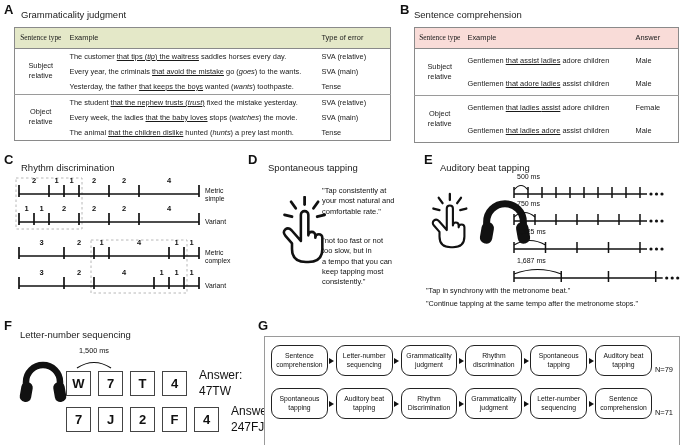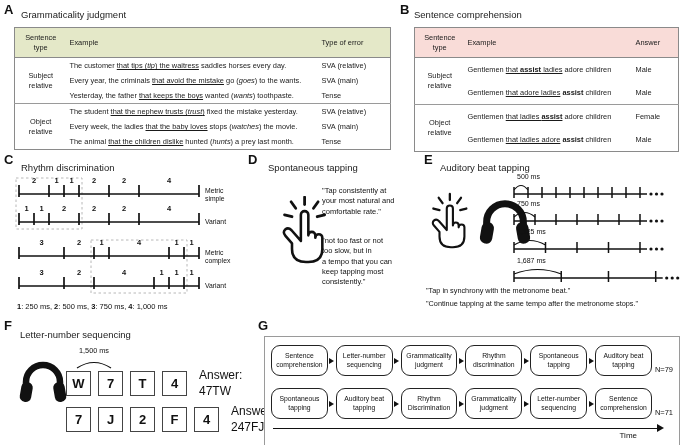--- a/index.html
+++ b/index.html
@@ -5,30 +5,30 @@
   html,body{margin:0;padding:0;background:#fff;}
   body{font-family:"Liberation Sans",sans-serif;color:#1a1a1a;}
   #figure{position:relative;width:685px;height:445px;background:#fff;overflow:hidden;}
   .panel{position:absolute;}
   .plabel{position:absolute;font-size:13px;font-weight:bold;color:#111;}
   .ptitle{position:absolute;font-size:9.5px;color:#222;white-space:nowrap;}
 
   
   table.tbl{border-collapse:collapse;border:1px solid #8a8a8a;font-size:7.4px;table-layout:fixed;}
   table.tbl th{font-weight:normal;padding:5px 3px;line-height:1.3;text-align:left;border-bottom:1px solid #8a8a8a;}
-  table.tbl th.c{text-align:center;}
+  table.tbl th.c{text-align:center;font-family:Liberation Serif, serif;}
   table.tbl tbody tr:first-child td{border-top:1px solid #9a9a9a;}
   table.tbl td{padding:1px 3px;vertical-align:middle;}
   td.type{text-align:center;line-height:1.35;}
   td.ex{line-height:13px;}
   td.err{line-height:13px;}
   table.tbl-b td{padding:5px 3px;}
   .u{text-decoration:underline;}
   .i{font-style:italic;}
-  .b{font-weight:bold;}
+  .b{font-weight:normal;}
 
   
   .rnum{font:bold 7.5px "Liberation Sans",sans-serif;fill:#111;}
   .rlab{font:6.8px "Liberation Sans",sans-serif;fill:#111;}
   .mlab{font:7px "Liberation Sans",sans-serif;fill:#111;}
   .legend{position:absolute;font-size:7.5px;color:#111;white-space:nowrap;}
 
   .quote{position:absolute;font-size:7.5px;line-height:1.38;white-space:pre-line;color:#111;}
   .quote-sm{position:absolute;font-size:7.3px;white-space:nowrap;color:#111;}
 
@@ -224,21 +224,20 @@
         <line x1="170" y1="101" x2="170" y2="113" stroke="#111" stroke-width="1.7"></line>
         <line x1="185" y1="101" x2="185" y2="113" stroke="#111" stroke-width="1.7"></line>
         <text x="27.5" y="99" text-anchor="middle" class="rnum">3</text>
         <text x="65" y="99" text-anchor="middle" class="rnum">2</text>
         <text x="110" y="99" text-anchor="middle" class="rnum">4</text>
         <text x="147.5" y="99" text-anchor="middle" class="rnum">1</text>
         <text x="162.5" y="99" text-anchor="middle" class="rnum">1</text>
         <text x="177.5" y="99" text-anchor="middle" class="rnum">1</text>
         <text x="191" y="112" class="rlab"><tspan x="191" dy="0">Variant</tspan></text>
       </svg>
-    <div class="legend" id="rhythm-legend" style="left:13px;top:152px;"><b>1</b>: 250 ms, <b>2</b>: 500 ms, <b>3</b>: 750 ms, <b>4</b>: 1,000 ms</div>
   </div>
 
   <div class="panel" style="left:246px;top:150px;width:176px;height:164px;">
     <span class="plabel" style="left:2px;top:2px;">D</span>
     <span class="ptitle" style="left:22px;top:12px;">Spontaneous tapping</span>
     <svg width="56" height="68" style="position:absolute;left:32px;top:46px;">
         <use href="#sym-hand"></use>
       </svg>
     <div class="quote" style="left:76px;top:36px;width:98px;">"Tap consistently at
 your most natural and
@@ -374,20 +373,16 @@
           <span class="g-arrow"></span>
         <div class="g-box">Rhythm Discrimination</div>
           <span class="g-arrow"></span>
         <div class="g-box">Grammaticality judgment</div>
           <span class="g-arrow"></span>
         <div class="g-box">Letter-number sequencing</div>
           <span class="g-arrow"></span>
         <div class="g-box">Sentence comprehension</div>
         <span class="g-n">N=71</span>
       </div>
-      <div class="g-time">
-        <div class="g-time-line"></div>
-        <span class="g-time-label">Time</span>
-      </div>
     </div>
   </div>
 
 </div>
 
 </body></html>

